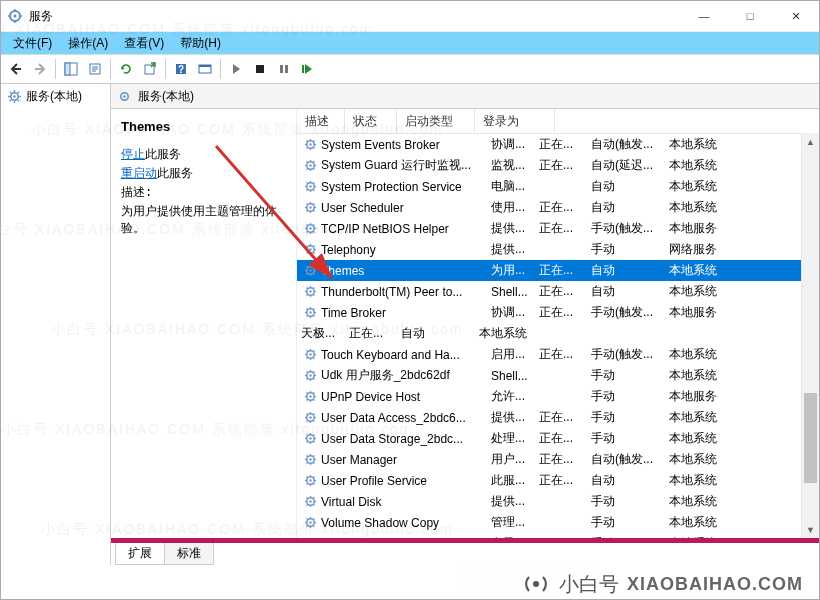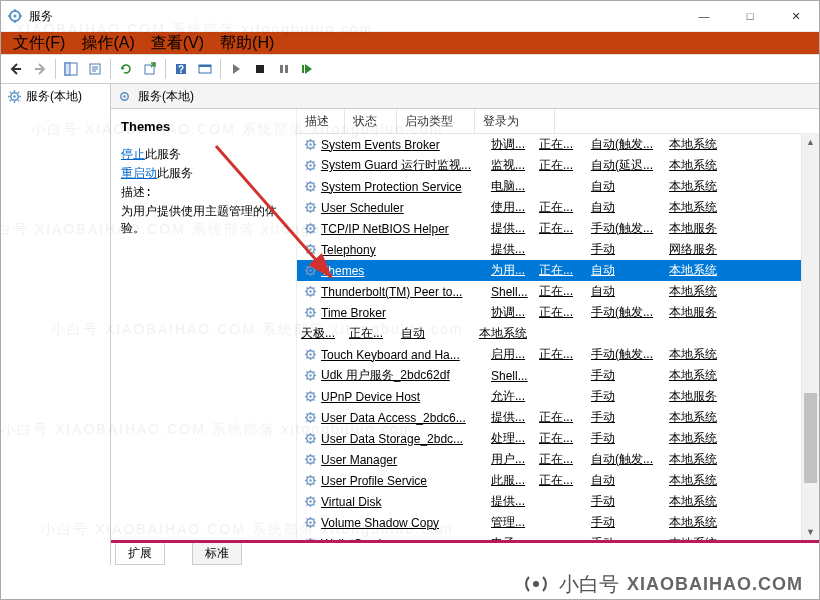--- a/index.html
+++ b/index.html
@@ -4,21 +4,21 @@
 <style>
 html,body{margin:0;padding:0;font-family:"Microsoft YaHei","Segoe UI",sans-serif;font-size:12px;background:#f0f0f0;color:#000;}
 .window{position:relative;width:820px;height:600px;background:#fff;border:1px solid #aaa;box-sizing:border-box;overflow:hidden;}
 
 .titlebar{display:flex;align-items:center;height:30px;background:#fff;padding:0 0 0 6px;border-bottom:1px solid #eee;}
 .titlebar .ticon{width:16px;height:16px;margin-right:6px;}
 .titlebar .title{flex:1;font-size:12px;}
 .winctrls{display:flex;height:30px;}
 .winctrls div{width:46px;display:flex;align-items:center;justify-content:center;font-size:11px;color:#333;}
 
-.menubar{display:flex;height:22px;align-items:center;padding:0 4px;background:#c2410c;font-size:16px;}
+.menubar{display:flex;height:22px;align-items:center;padding:0 4px;background:#7dd3fc;font-size:12px;}
 .menubar .mitem{padding:2px 8px;}
 
 .toolbar{display:flex;align-items:center;height:28px;background:#fff;border-top:1px solid #ddd;border-bottom:1px solid #ccc;padding:0 4px;gap:2px;}
 .tbtn{width:22px;height:22px;display:flex;align-items:center;justify-content:center;border-radius:2px;}
 .tsep{width:1px;height:20px;background:#ccc;margin:0 2px;}
 
 .body{display:flex;height:481px;}
 .navpane{width:110px;border-right:1px solid #ccc;box-sizing:border-box;overflow:hidden;}
 .navitem{display:flex;align-items:center;padding:4px 6px;gap:4px;background:#fff;}
 .mainpane{flex:1;display:flex;flex-direction:column;overflow:hidden;}
@@ -29,30 +29,30 @@
 .detail .lnk{color:#0066cc;text-decoration:underline;display:block;margin-bottom:2px;}
 .detail .lnkline{margin-bottom:2px;}
 .detail .lbl{margin-top:2px;font-family:Liberation Mono, monospace;}
 .detail .desctxt{margin-top:2px;}
 
 .listwrap{flex:1;overflow:hidden;position:relative;}
 .listhdr{display:flex;height:24px;background:#fff;border-bottom:1px solid #e5e5e5;}
 .listhdr .hcell{display:flex;align-items:center;padding:0 8px;border-right:1px solid #e5e5e5;color:#333;font-size:12px;box-sizing:border-box;}
 .hcell.sorted svg{margin-left:20px;}
 .rows{overflow:auto;height:408px;}
-.row{display:flex;height:21px;align-items:center;text-decoration:underline;}
+.row{display:flex;height:21px;align-items:center;}
 .row.sel{background:#0078d7;color:#fff;}
 .cell{padding:0 4px;white-space:nowrap;overflow:hidden;text-overflow:ellipsis;box-sizing:border-box;font-size:12px;}
 .c-name{width:190px;display:flex;align-items:center;gap:3px;padding-left:6px;}
 .c-desc{width:48px;}
 .c-stat{width:52px;}
 .c-start{width:78px;}
 .c-logon{width:70px;}
 
-.tabs{display:flex;border-top:3px solid #be185d;height:22px;background:#fff;padding-left:4px;gap:28px;}
+.tabs{display:flex;border-top:5px solid #be185d;height:22px;background:#fff;padding-left:4px;}
 .tab{padding:2px 12px;border:1px solid #ccc;border-top:none;font-size:12px;margin-right:-1px;background:#f4f4f4;}
 .tab.active{background:#fff;}
 
 .vscroll{position:absolute;right:0;top:24px;bottom:0;width:17px;background:#f1f1f1;border-left:1px solid #e5e5e5;}
 .vscroll .thumb{position:absolute;left:2px;right:2px;top:260px;height:90px;background:#c1c1c1;}
 .vscroll .arr{position:absolute;left:0;right:0;height:17px;display:flex;align-items:center;justify-content:center;color:#666;font-size:9px;}
 .vscroll .arr.up{top:0;}
 .vscroll .arr.dn{bottom:0;}
 
 .annot-arrow{position:absolute;pointer-events:none;}

